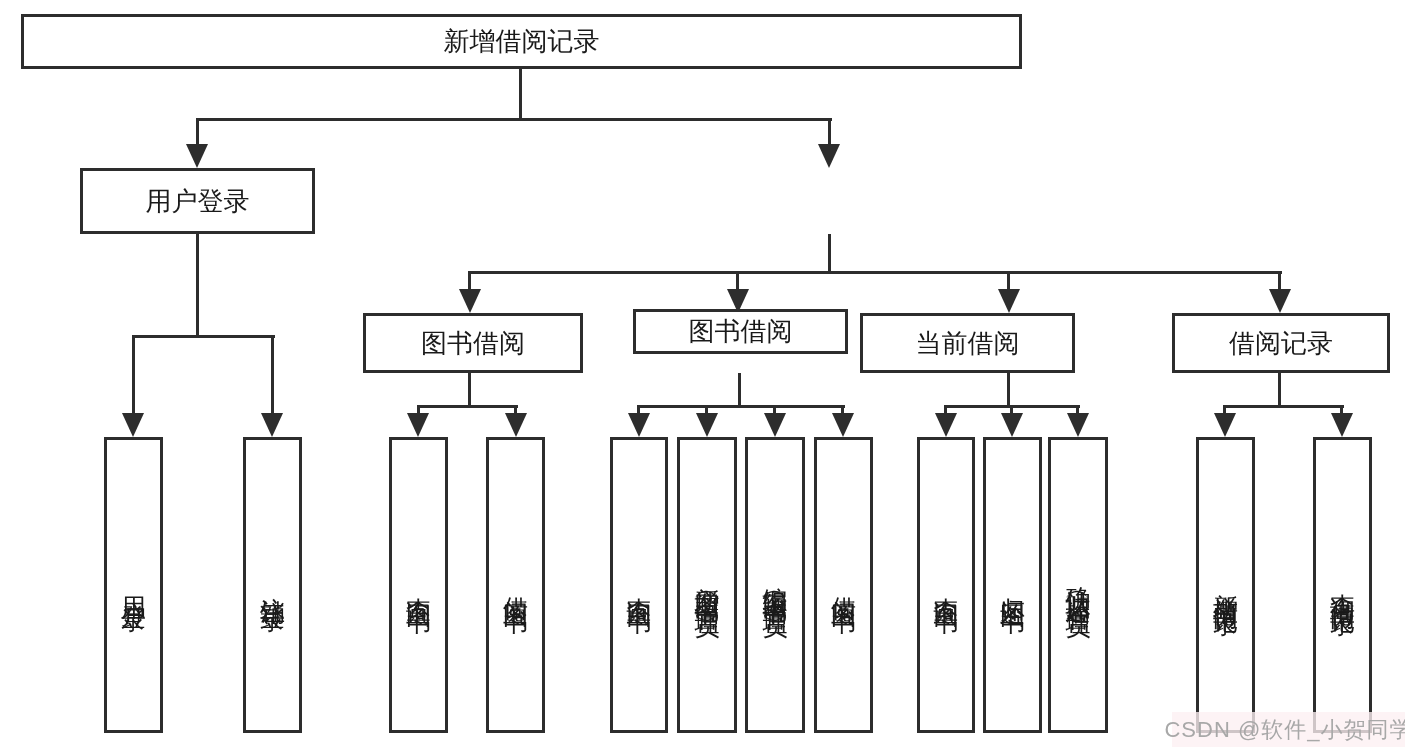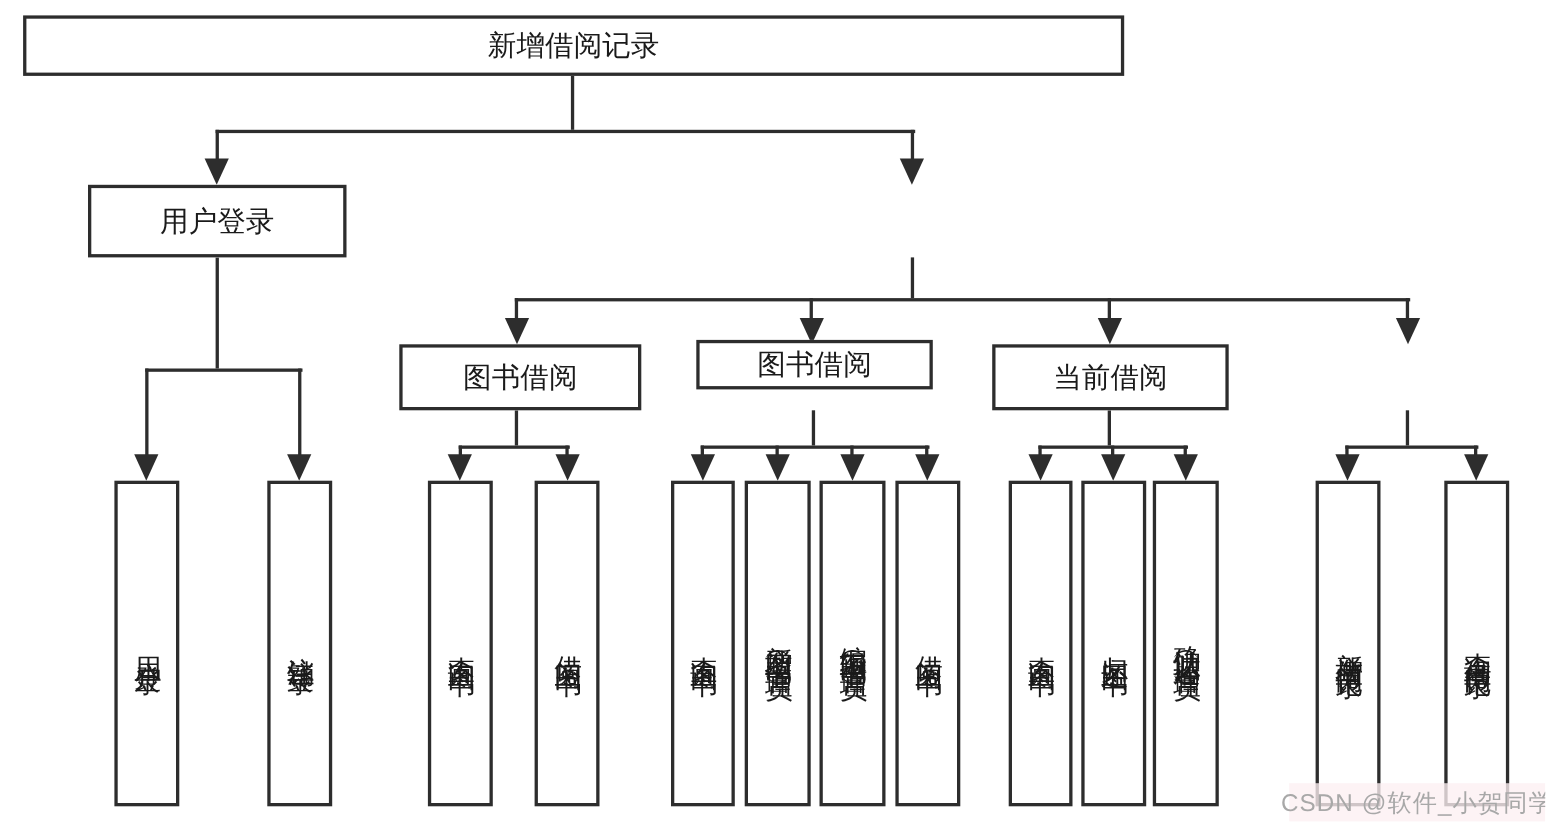--- a/index.html
+++ b/index.html
@@ -117,24 +117,27 @@
 
 
   <div class="box" style="left:363px;top:313px;width:220px;height:60px">
     <span>图书借阅</span>
   </div>
 
   <div class="box" style="left:633px;top:309px;width:215px;height:45px">
     <span>图书借阅</span>
   </div>
 
-  <div class="box" style="left:902px;top:313px;width:215px;height:60px">
+  <div class="box" style="left:860px;top:313px;width:215px;height:60px">
     <span>当前借阅</span>
   </div>
 
+  <div class="box" style="left:1172px;top:313px;width:218px;height:60px">
+    <span>借阅记录</span>
+  </div>
 
   <div class="vbox" style="left:104px;width:59px">
     <span>用户登录</span>
   </div>
   <div class="vbox" style="left:243px;width:59px">
     <span>注销登录</span>
   </div>
 
   <div class="vbox" style="left:389px;width:59px">
     <span>查询图书</span>

